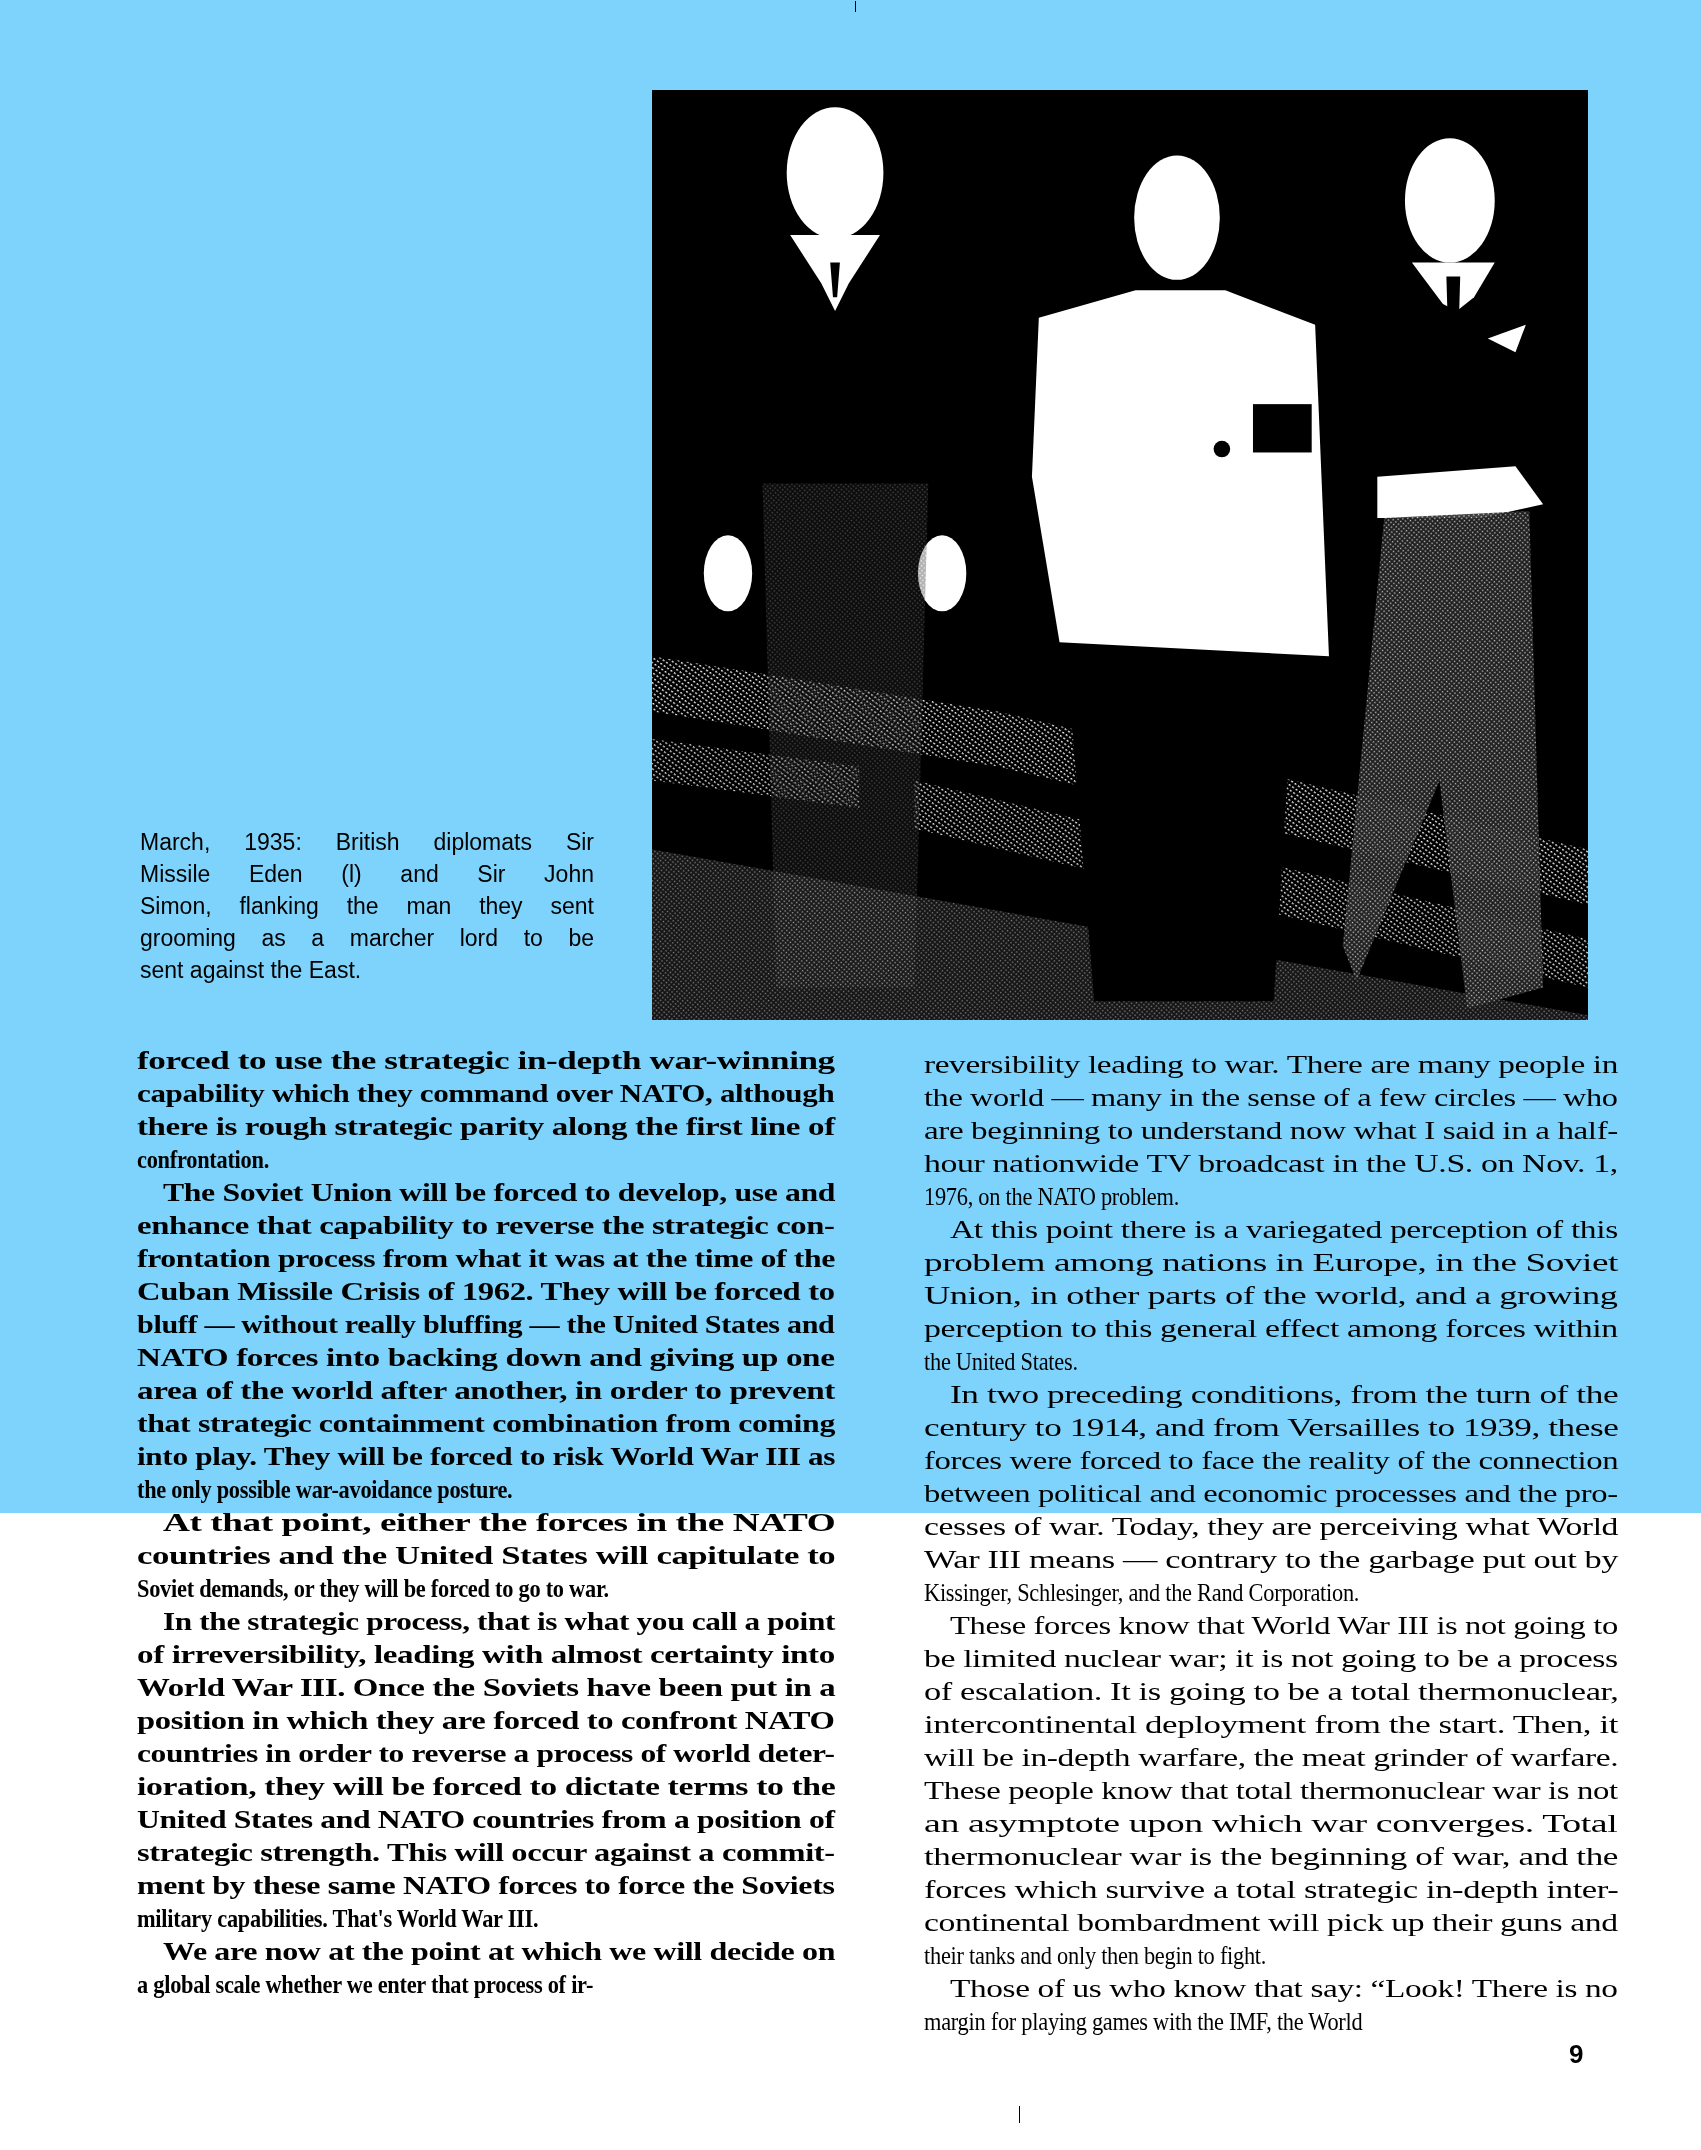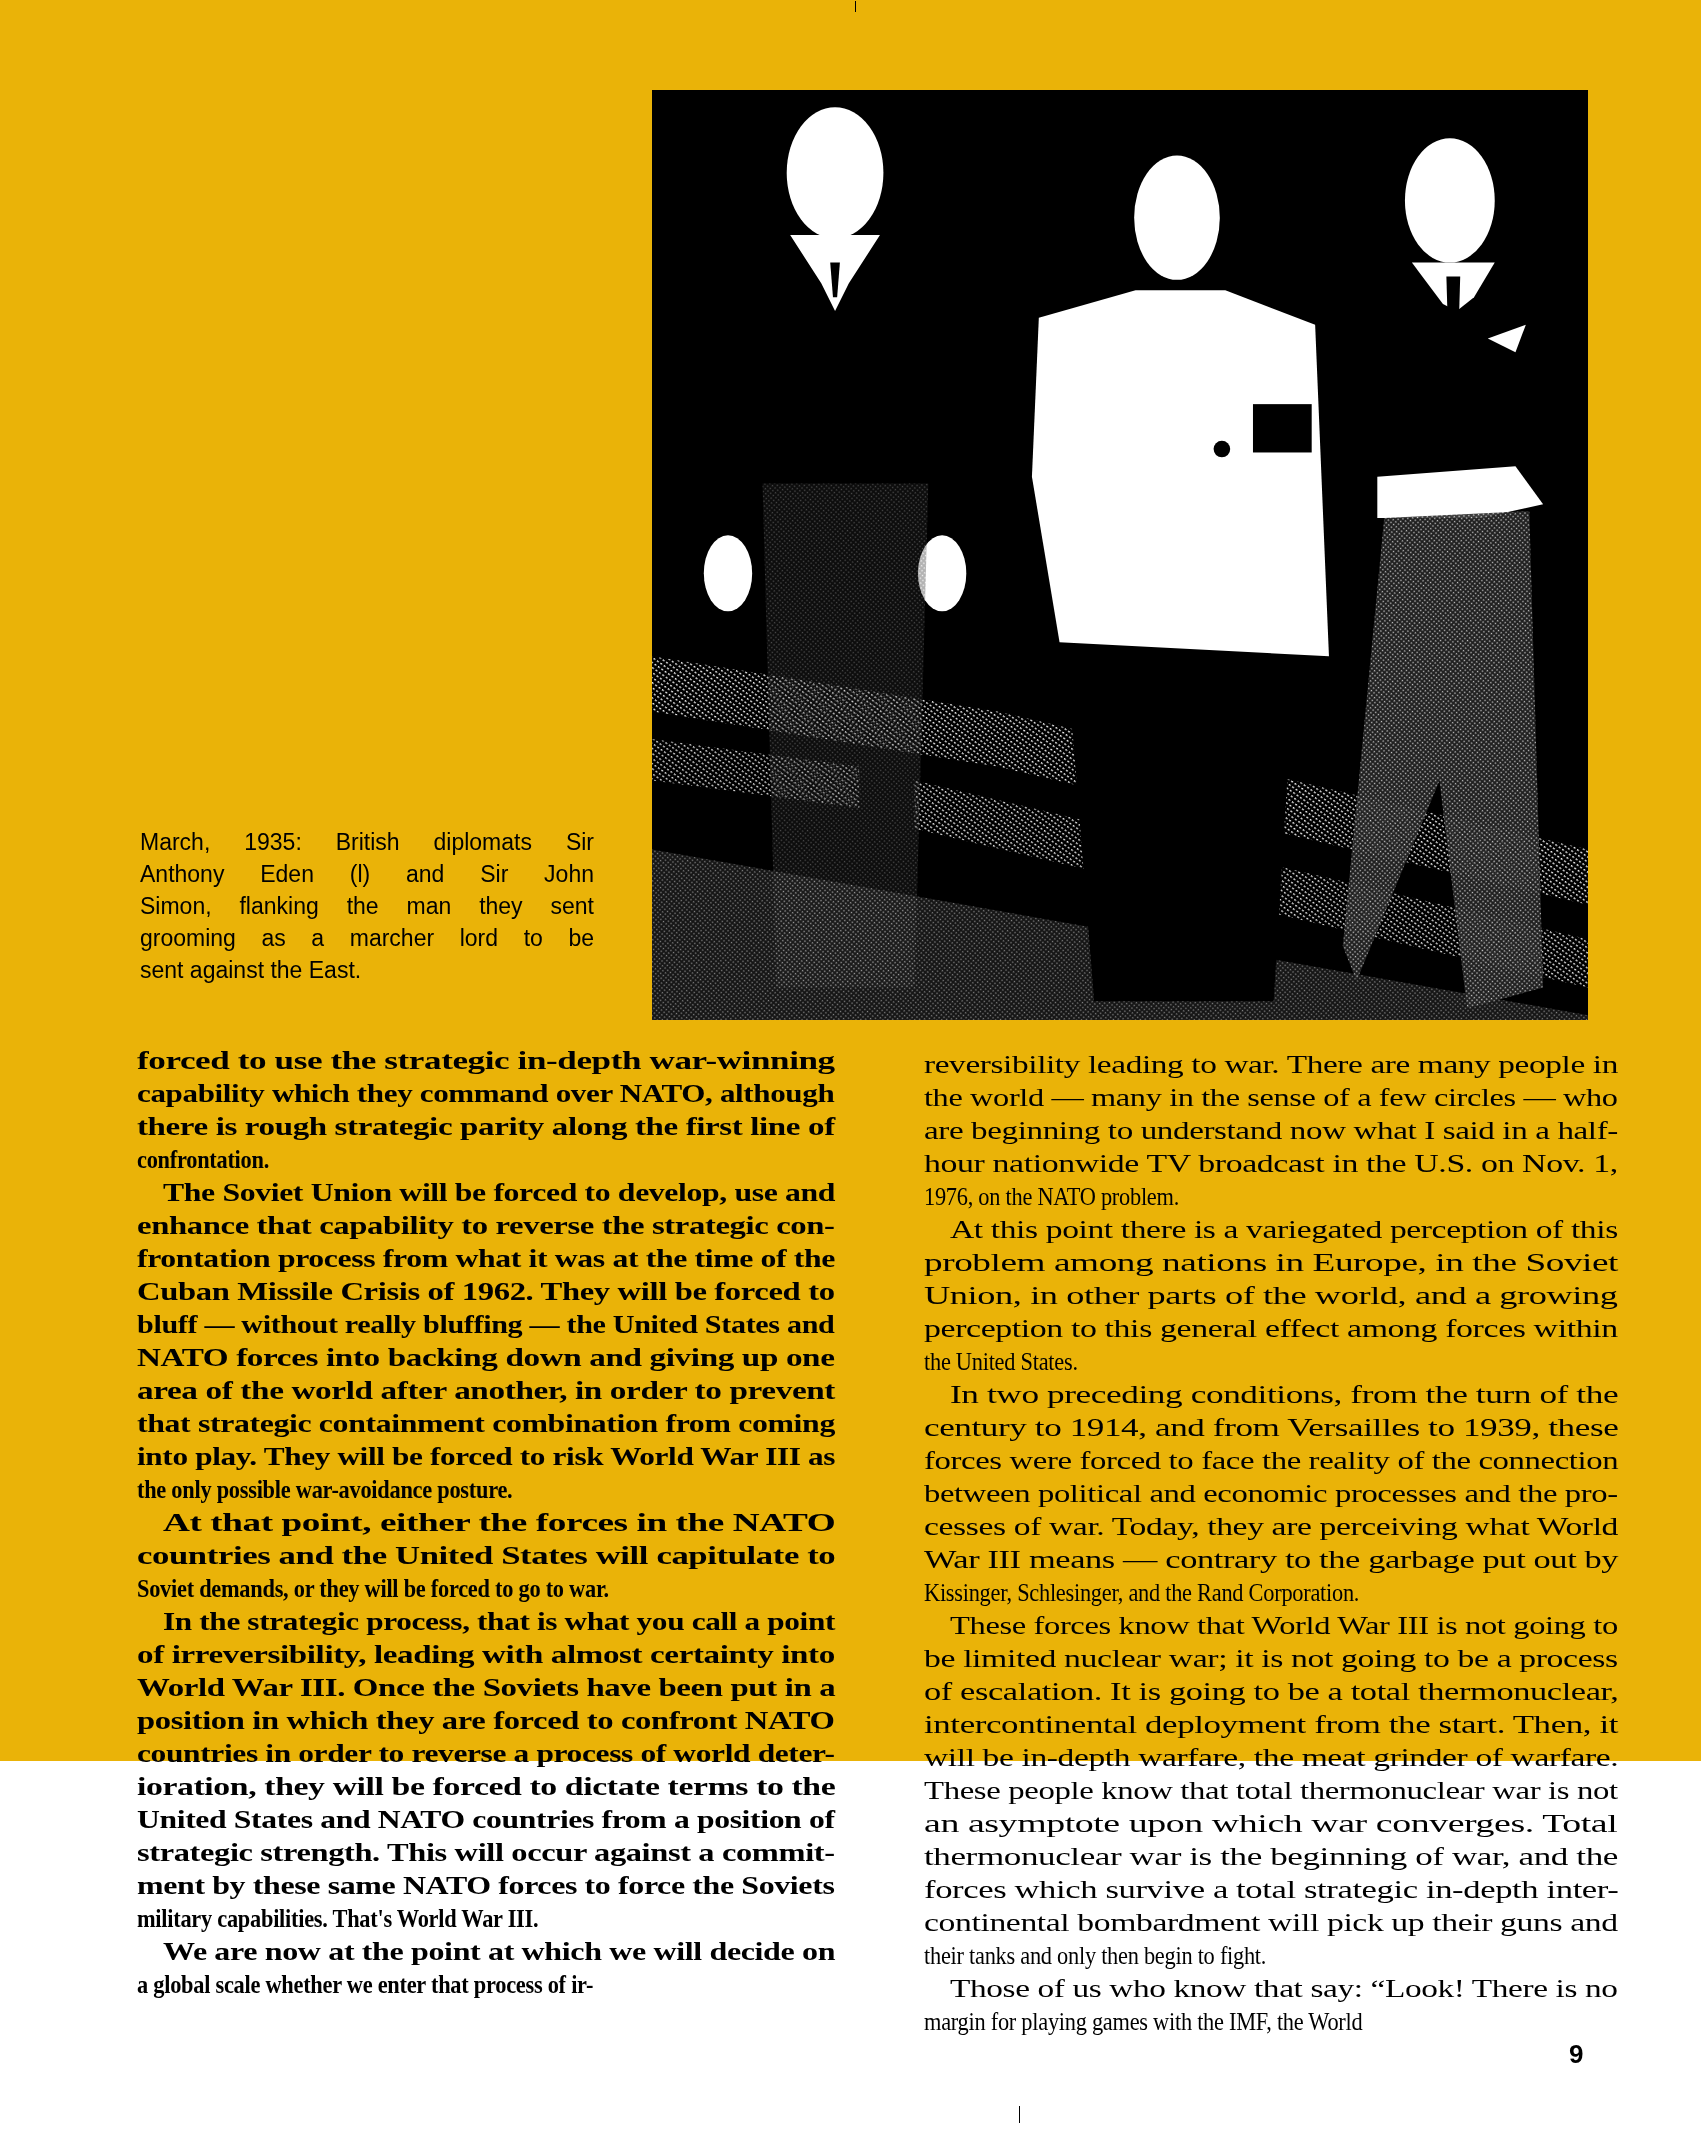--- a/index.html
+++ b/index.html
@@ -10,22 +10,22 @@
     body {
       width: 1701px;
       height: 2151px;
       position: relative;
       overflow: hidden;
       color: #000000;
     }
     .page {
       position: absolute;
       left: 0; top: 0;
-      width: 1701px; height: 1761px;
-      background: #eab308;
+      width: 1701px; height: 1513px;
+      background: #7dd3fc;
     }
 
     
     .photo {
       position: absolute;
       left: 652px; top: 90px;
       width: 936px; height: 930px;
       background: #000;
       overflow: hidden;
     }
@@ -134,21 +134,21 @@
       <path d="M1100 250 L1145 310 L1165 320 L1190 300 L1220 250 Z" fill="#fff"></path>
       <path d="M1150 270 L1170 270 L1168 340 L1152 340 Z" fill="#000"></path>
       <path d="M1210 360 L1265 340 L1250 380 Z" fill="#fff"></path>
       <path d="M1050 560 L1250 545 L1290 600 L1200 620 L1050 620 Z" fill="#fff"></path>
       <path d="M1060 620 L1270 610 L1290 1300 L1180 1330 L1140 1000 L1020 1290 L1000 1240 Z" fill="url(#grain2)" opacity="0.9"></path>
     </svg>
   </div>
 
   <div class="caption">
     <span class="cl">March, 1935: British diplomats Sir</span>
-    <span class="cl">Anthony Eden (l) and Sir John</span>
+    <span class="cl">Missile Eden (l) and Sir John</span>
     <span class="cl">Simon, flanking the man they sent</span>
     <span class="cl">grooming as a marcher lord to be</span>
     <span class="cl last">sent against the East.</span>
   </div>
 
   <div class="col col-left" id="col-left">
       <div class="para">
         <span class="line"><span class="txt" style="transform: scaleX(1.3493);">forced to use the strategic in-depth war-winning</span></span>
         <span class="line"><span class="txt" style="transform: scaleX(1.1939);">capability which they command over NATO, although</span></span>
         <span class="line"><span class="txt" style="transform: scaleX(1.27);">there is rough strategic parity along the first line of</span></span>

